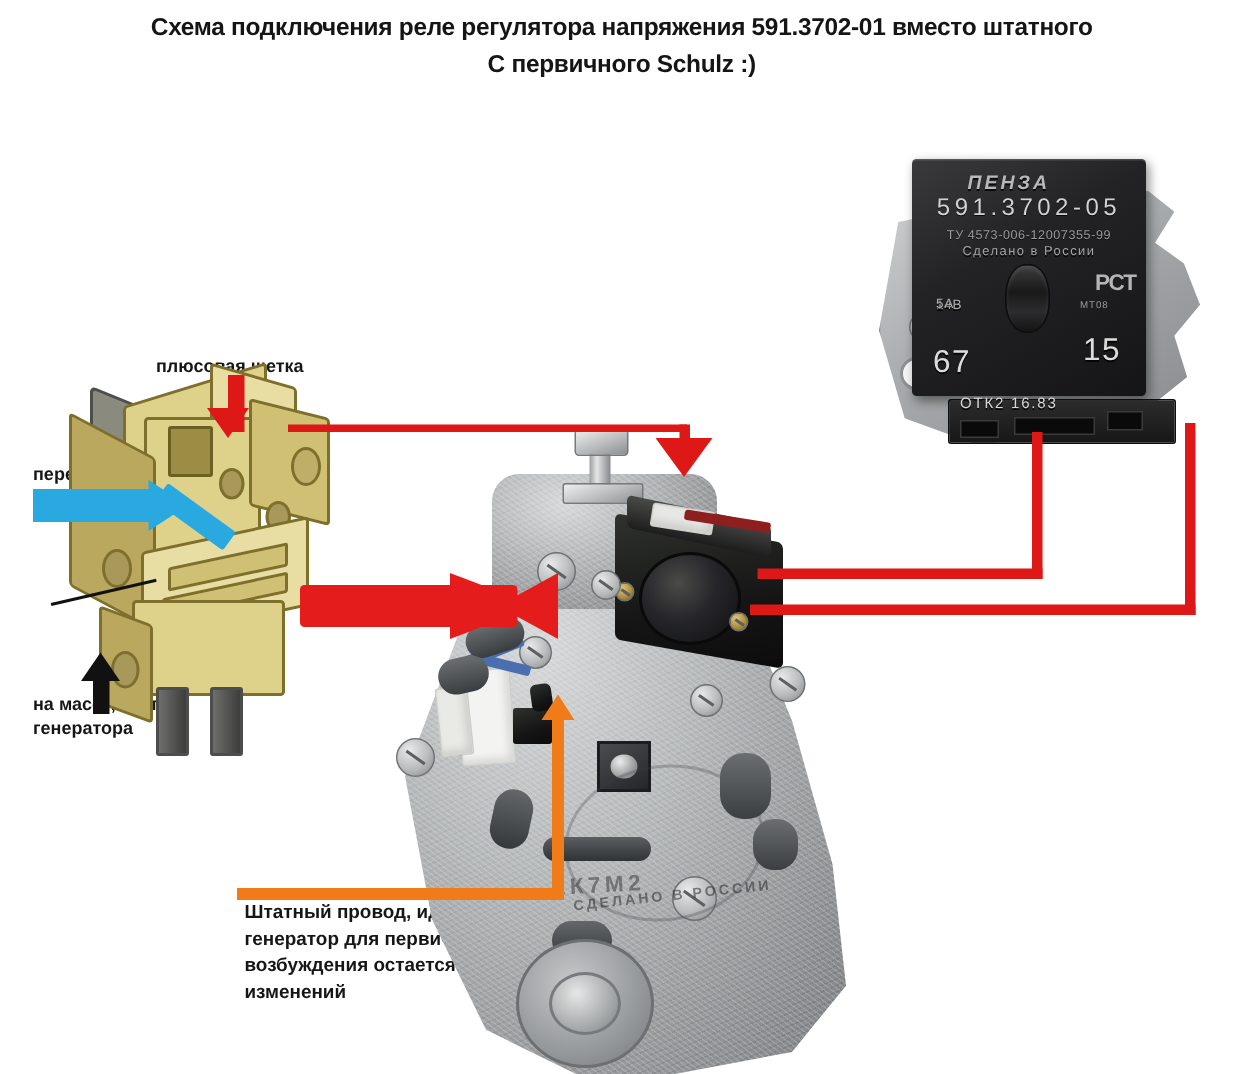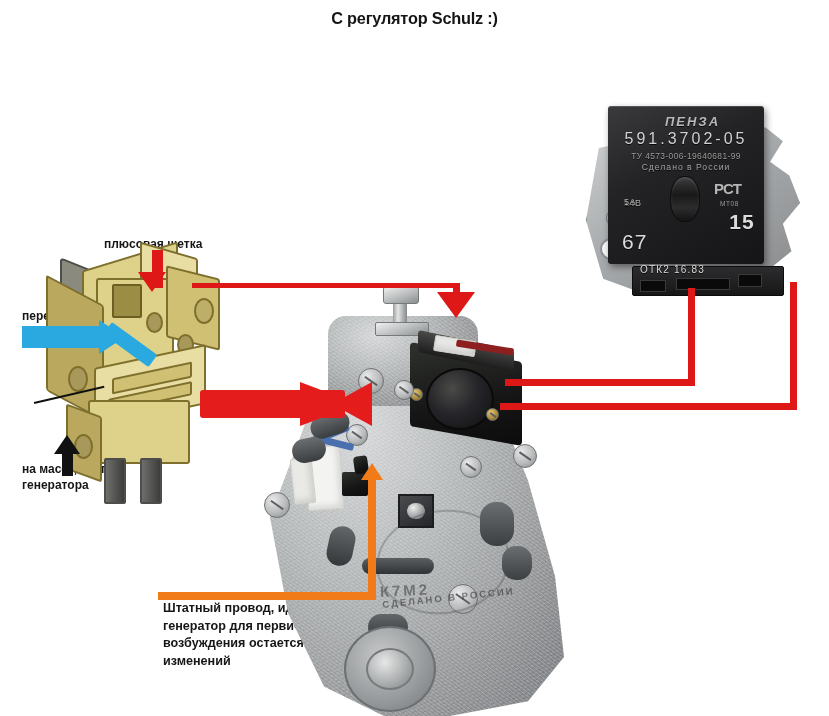--- a/index.html
+++ b/index.html
@@ -231,21 +231,22 @@
     border-bottom:17px solid #f07b18;
   }
   .leaderline{position:absolute;background:#111;height:1.6px;transform-origin:0 50%;}
 </style>
 </head>
 <body>
 
 <div id="page">
 
   <div class="title-block">
-    <span class="title-line l3">С регулятор Schulz :)</span>
+    <span class="title-line l1">Схема подключения реле регулятора напряжения 591.3702-01 вместо штатного</span>
+    <span class="title-line l3">С первичного Schulz :)</span>
   </div>
 
 
   <div class="annot" id="annot-plus">плюсовая щетка</div>
 
   <div class="annot" id="annot-jumper">перемычка</div>
 
   <div class="annot" id="annot-ground">на массу, корпус
 генератора</div>
 
@@ -405,35 +406,35 @@
 
     <div class="relay-bracket" style="left:4px;top:26px;width:212px;height:170px;
                 clip-path:polygon(6% 14%, 60% 0%, 84% 2%, 92% 10%, 86% 22%, 95% 30%,
                                   100% 46%, 92% 58%, 96% 74%, 74% 96%, 30% 100%, 8% 90%, 0% 56%);"></div>
 
     <div class="bracket-hole" style="left:18px;top:140px;width:22px;height:22px;"></div>
     <div class="bracket-screw" style="left:24px;top:110px;width:20px;height:20px;"></div>
 
     <div class="relay-body" style="left:26px;top:8px;width:156px;height:158px;"></div>
 
-    <div class="relay-txt brand" style="left:26px;top:16px;width:129px;padding-left:20px;">ПЕНЗА</div>
+    <div class="relay-txt brand" style="left:26px;top:16px;width:129px;">ПЕНЗА</div>
     <div class="relay-txt model" style="left:26px;top:32px;width:156px;">591.3702-05</div>
-    <div class="relay-txt tu" style="left:26px;top:53px;width:156px;">ТУ 4573-006-19640681-99</div>
+    <div class="relay-txt tu" style="left:26px;top:53px;width:156px;">ТУ 4573-006-12007355-99</div>
     <div class="relay-txt made" style="left:26px;top:64px;width:156px;">Сделано в России</div>
 
     <div class="relay-txt spec" style="left:42px;top:100px;width:30px;">14В</div>
     <div class="relay-txt spec" style="left:42px;top:99px;width:30px;">5А</div>
 
-    <div class="rst" style="left:132px;top:82px;">PCT</div>
+    <div class="rst" style="left:148px;top:82px;">PCT</div>
     <div class="rst-sub" style="left:138px;top:102px;">МТ08</div>
 
     <div class="relay-knob" style="left:88px;top:78px;width:28px;height:44px;"></div>
 
     <div class="relay-txt term" style="left:40px;top:132px;width:40px;text-align:left;">67</div>
-    <div class="relay-txt term" style="left:140px;top:112px;width:40px;text-align:center;font-weight:bold;">15</div>
+    <div class="relay-txt term" style="left:140px;top:124px;width:40px;text-align:left;">15</div>
 
     <div class="relay-conn" style="left:50px;top:168px;width:150px;height:28px;"></div>
     <div class="relay-txt otk" style="left:58px;top:166px;width:110px;text-align:left;">ОТК2 16.83</div>
 
     <div class="conn-slot" style="left:58px;top:182px;width:26px;height:12px;"></div>
     <div class="conn-slot" style="left:94px;top:180px;width:54px;height:12px;"></div>
     <div class="conn-slot" style="left:156px;top:176px;width:24px;height:13px;"></div>
   </div>
 
   <div class="wire" style="left:688px;top:288px;width:7px;height:98px;"></div>

